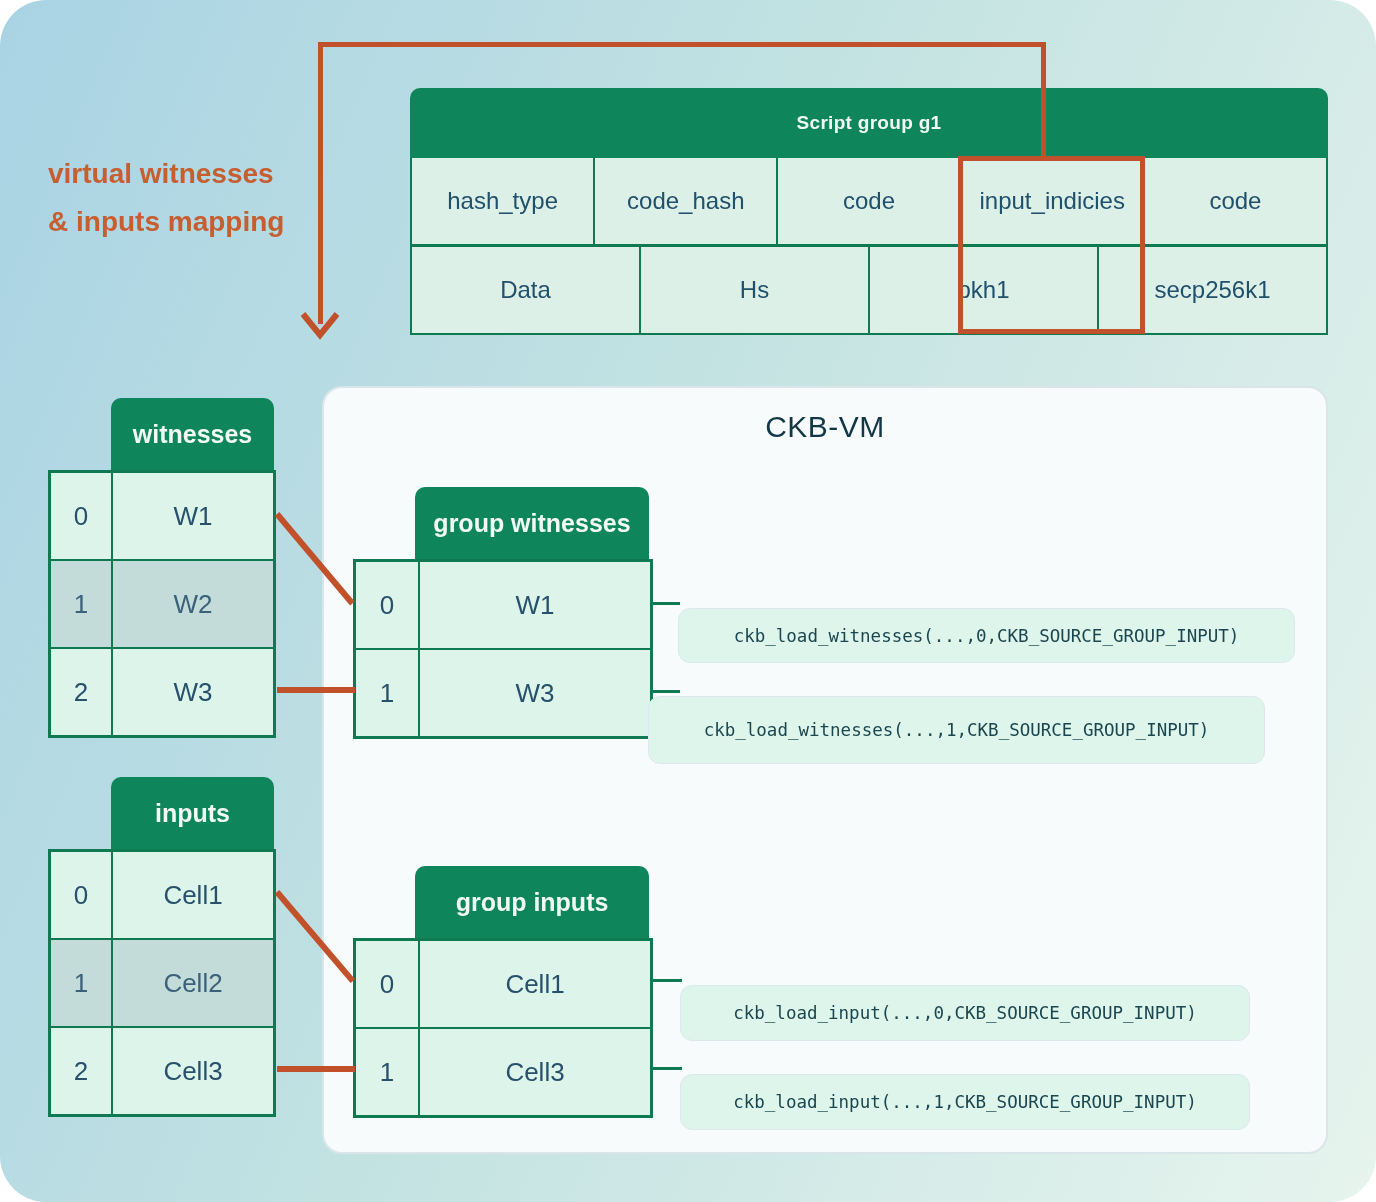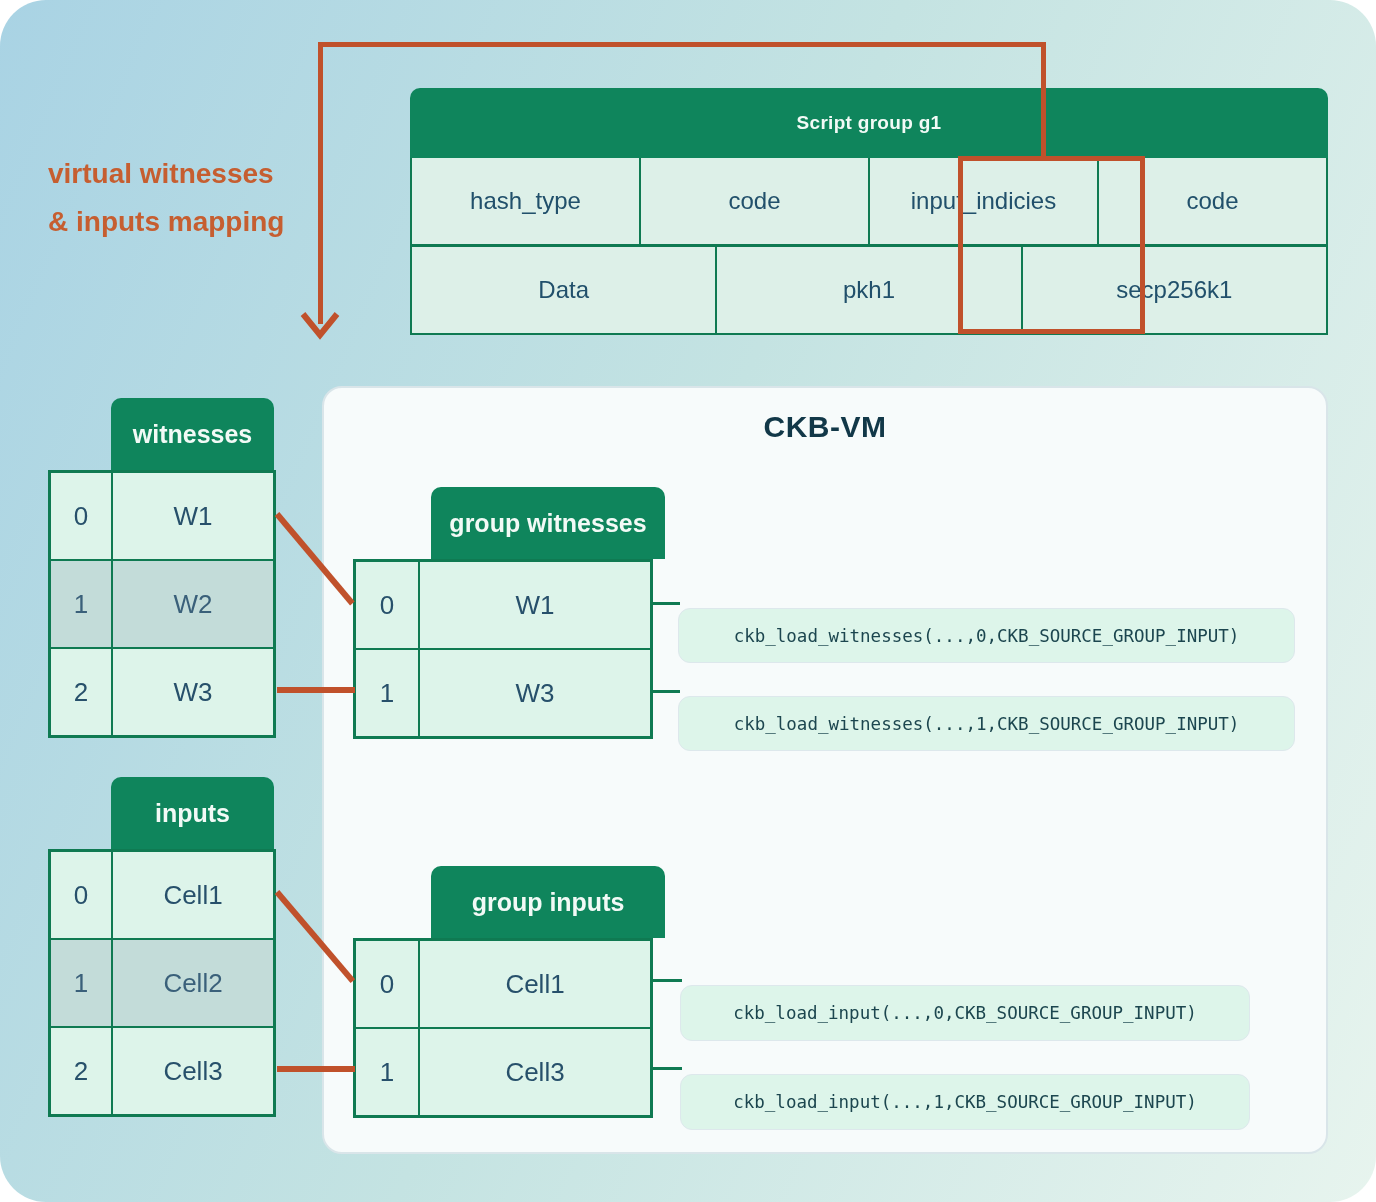--- a/index.html
+++ b/index.html
@@ -39,21 +39,21 @@
     color:#c65e30;font-weight:bold;font-size:28px;line-height:48px;
   }
   
   .vm-box{
     position:absolute;left:322px;top:386px;width:1006px;height:768px;
     background:#f7fbfb;border:2px solid #d9e5e9;border-radius:20px;
     box-sizing:border-box;z-index:1;
   }
   .vm-title{
     margin-top:22px;text-align:center;
-    font-size:30px;font-weight:bold;color:#123848;letter-spacing:.5px;
+    font-size:30px;font-weight:normal;color:#123848;letter-spacing:.5px;
   }
   
   .side-table{position:absolute;z-index:2;}
   .side-header{
     position:absolute;background:#0f855c;border-radius:10px 10px 0 0;
     color:#f2faf6;font-weight:bold;font-size:25px;
     display:flex;align-items:center;justify-content:center;
   }
   .side-body{
     position:absolute;display:grid;border:3px solid #0f7a52;
@@ -61,21 +61,21 @@
   }
   .cell{
     background:#ddf4ea;display:flex;align-items:center;justify-content:center;
     font-size:26px;color:#27506b;
   }
   .cell.muted{background:#c3dcd9;color:#3a607a;}
   
   .t-left .side-header{left:63px;top:0;width:163px;height:72px;}
   .t-left .side-body{left:0;top:72px;grid-template-columns:60px 160px;grid-auto-rows:86px;}
   
-  .t-group .side-header{left:62px;top:0;width:234px;height:72px;margin-left:16px;}
+  .t-group .side-header{left:62px;top:0;width:234px;height:72px;}
   .t-group .side-body{left:0;top:72px;grid-template-columns:62px 230px;grid-auto-rows:86px;}
   
   .code-box{
     position:absolute;background:#ddf5ea;border:1px solid #dde8ec;border-radius:12px;
     display:flex;align-items:center;justify-content:center;
     font-family:"DejaVu Sans Mono",monospace;font-size:17.5px;color:#1c464f;
     box-sizing:border-box;z-index:2;white-space:nowrap;margin-top:32px;
   }
   .g-conn{position:absolute;height:3px;background:#0f7a52;z-index:3;}
   .o-conn{position:absolute;height:6px;background:#c0512b;z-index:6;transform-origin:0 50%;}
@@ -88,26 +88,28 @@
 
   <div class="vm-box">
     <div class="vm-title">CKB-VM</div>
   </div>
 
   <div class="sg-table">
     <div class="sg-title">Script group g1</div>
     <div class="sg-grid">
       <div class="sg-row head">
         <div class="sg-cell">hash_type</div>
+        <div class="sg-cell">code_hash</div>
         <div class="sg-cell">code</div>
         <div class="sg-cell">input_indicies</div>
         <div class="sg-cell">code</div>
       </div>
       <div class="sg-row">
         <div class="sg-cell">Data</div>
+        <div class="sg-cell">Hs</div>
         <div class="sg-cell">pkh1</div>
         <div class="sg-cell">secp256k1</div>
       </div>
     </div>
   </div>
 
   <div class="annotation">
     <div>virtual witnesses</div>
     <div>&amp; inputs mapping</div>
   </div>
@@ -157,21 +159,21 @@
     <div class="side-header">group inputs</div>
     <div class="side-body">
       <div class="cell">0</div>
       <div class="cell">Cell1</div>
       <div class="cell">1</div>
       <div class="cell">Cell3</div>
     </div>
   </div>
 
   <div class="code-box" style="left:678px;top:576px;width:617px;height:55px;">ckb_load_witnesses(...,0,CKB_SOURCE_GROUP_INPUT)</div>
-  <div class="code-box" style="left:678px;top:664px;width:617px;height:55px;">ckb_load_witnesses(...,1,CKB_SOURCE_GROUP_INPUT)</div>
+  <div class="code-box" style="left:648px;top:664px;width:617px;height:68px;">ckb_load_witnesses(...,1,CKB_SOURCE_GROUP_INPUT)</div>
   <div class="code-box" style="left:680px;top:953px;width:570px;height:56px;">ckb_load_input(...,0,CKB_SOURCE_GROUP_INPUT)</div>
   <div class="code-box" style="left:680px;top:1042px;width:570px;height:56px;">ckb_load_input(...,1,CKB_SOURCE_GROUP_INPUT)</div>
 
   <div class="g-conn" style="left:650px;top:602px;width:30px;"></div>
   <div class="g-conn" style="left:650px;top:690px;width:30px;"></div>
   <div class="g-conn" style="left:652px;top:979px;width:30px;"></div>
   <div class="g-conn" style="left:652px;top:1067px;width:30px;"></div>
 
   <div class="o-conn" style="left:277px;top:511px;width:117px;transform:rotate(49.9deg);"></div>
   <div class="o-conn" style="left:277px;top:687px;width:78px;"></div>

